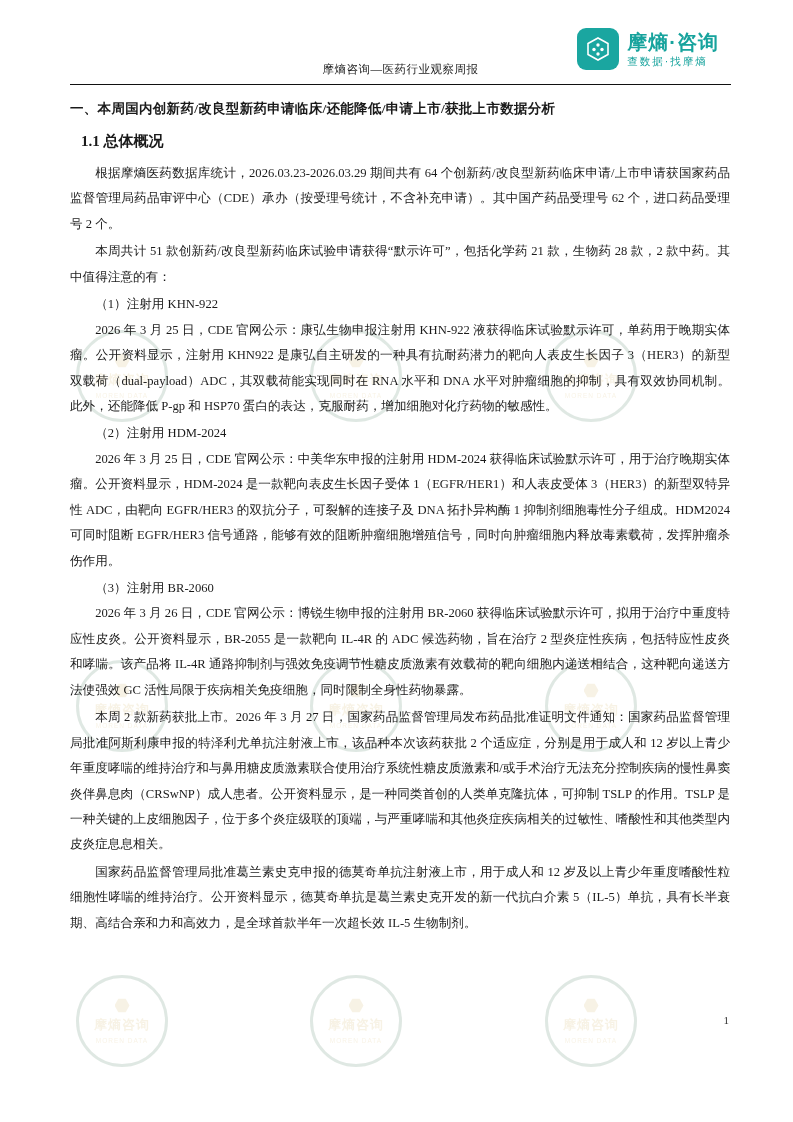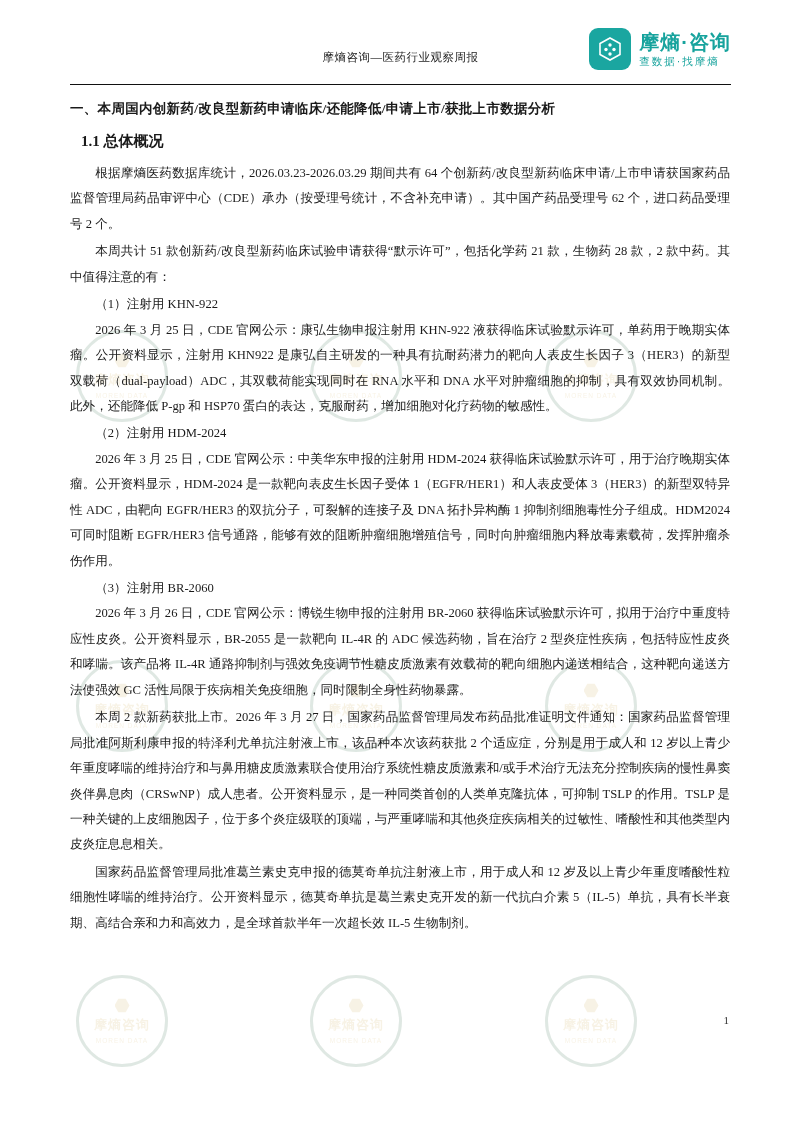--- a/index.html
+++ b/index.html
@@ -25,30 +25,30 @@
     position: absolute;
     top: 28px;
     left: 70px;
     right: 62px;
     height: 56px;
   }
   .header-center {
     position: absolute;
     left: 0;
     right: 0;
-    top: 22px;
+    top: 34px;
     text-align: center;
     font-size: 11.5px;
     letter-spacing: 0.5px;
     color: #222;
     font-family: "Liberation Serif", serif;
   }
   .logo {
     position: absolute;
-    right: 0;
+    right: 12px;
     top: 0;
     display: flex;
     align-items: center;
     gap: 8px;
     margin-left: 8px;
   }
   .logo-mark {
     width: 42px;
     height: 42px;
     border-radius: 9px;

